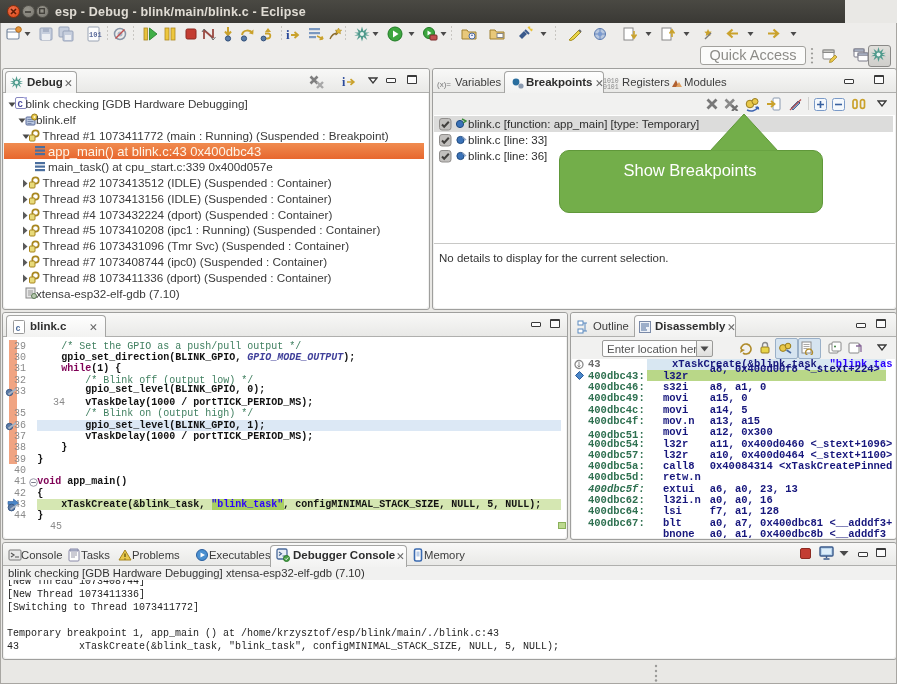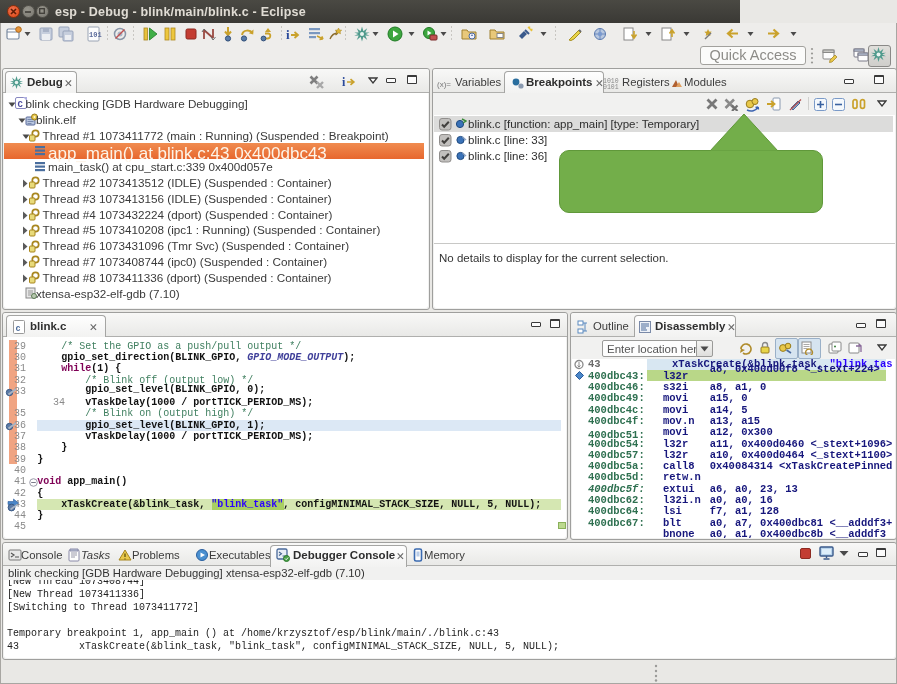--- a/index.html
+++ b/index.html
@@ -1,15 +1,15 @@
 <!DOCTYPE html>
 <html><head><meta charset="utf-8"><style>
 html,body{margin:0;padding:0;}
 body{width:897px;height:684px;position:relative;background:#e9e8e5;font-family:"Liberation Sans",sans-serif;overflow:hidden;}
-.titlebar{position:absolute;left:0;top:0;width:740px;height:23px;background:linear-gradient(#4a4943,#3a3935);}
+.titlebar{position:absolute;left:0;top:0;width:845px;height:23px;background:linear-gradient(#4a4943,#3a3935);}
 .tbtn{position:absolute;top:5px;width:11px;height:11px;border-radius:50%;}
 .title{position:absolute;left:55px;top:4.5px;color:#e0dcd4;font-size:12.5px;font-weight:bold;letter-spacing:0.2px;}
 .toolbar{position:absolute;left:0;top:23px;width:897px;height:22px;background:#eeedeb;}
 .quickrow{position:absolute;left:0;top:45px;width:897px;height:23px;background:#eeedeb;}
 .panel{position:absolute;background:#f1f1f0;border:1px solid #9f9f9d;border-radius:3px;}
 .tabbar{position:absolute;left:0;top:0;right:0;height:23px;background:linear-gradient(#f8f8f7,#e9e9e7);border-bottom:1px solid #afafad;border-radius:3px 3px 0 0;}
 .tab{position:absolute;top:0;height:22px;font-size:11.3px;color:#3c3c3c;white-space:nowrap;}
 .atab{position:absolute;top:2px;height:22px;background:linear-gradient(#fefefe,#f2f2f1);border:1px solid #a5a5a3;border-bottom:none;border-radius:4px 4px 0 0;box-sizing:border-box;}
 .tabx{color:#666;font-size:10.5px;}
 .content{position:absolute;background:#ffffff;}
@@ -265,21 +265,21 @@
         <circle cx="6.5" cy="4.5" r="3.2" fill="none" stroke="#a8861e" stroke-width="1.7"></circle>
         <rect x="0.5" y="6" width="5.5" height="6" rx="1" fill="#e8da7a" stroke="#a8861e"></rect>
       </svg>
       <div style="position:absolute;left:39.5px;top:59.5px;font-size:11.7px;color:#3a3a3a;white-space:pre;">Thread #1 1073411772 (main : Running) (Suspended : Breakpoint)</div>
       <div style="position:absolute;left:1px;top:74.4px;width:420px;height:16px;background:linear-gradient(#f08c50,#e7672e);"></div>
       <svg style="left:31.5px;top:75.80000000000001px;" width="11" height="11" viewBox="0 0 11 11">
         <rect x="0" y="1" width="10" height="2.2" fill="#4a6e9e"></rect>
         <rect x="0" y="4.5" width="10" height="2.2" fill="#4a6e9e"></rect>
         <rect x="0" y="8" width="10" height="2.2" fill="#4a6e9e"></rect>
       </svg>
-      <div style="position:absolute;left:45.0px;top:75.3px;font-size:17px;color:#fdf4e8;white-space:pre;">app_main() at blink.c:43 0x400dbc43</div>
+      <div style="position:absolute;left:45.0px;top:75.3px;font-size:13px;color:#fdf4e8;white-space:pre;">app_main() at blink.c:43 0x400dbc43</div>
       <svg style="left:31.5px;top:91.60000000000001px;" width="11" height="11" viewBox="0 0 11 11">
         <rect x="0" y="1" width="10" height="2.2" fill="#4a6e9e"></rect>
         <rect x="0" y="4.5" width="10" height="2.2" fill="#4a6e9e"></rect>
         <rect x="0" y="8" width="10" height="2.2" fill="#4a6e9e"></rect>
       </svg>
       <div style="position:absolute;left:45.0px;top:91.1px;font-size:11.7px;color:#3a3a3a;white-space:pre;">main_task() at cpu_start.c:339 0x400d057e</div>
       <svg style="left:19px;top:109.9px;" width="6" height="9" viewBox="0 0 6 9">
         <path d="M1 0.5 L5.5 4.5 L1 8.5 Z" fill="#5a5a5a"></path>
       </svg>
       <svg style="left:26px;top:107.4px;" width="11" height="13" viewBox="0 0 11 13">
@@ -438,20 +438,21 @@
       </svg>
       <div style="position:absolute;left:34px;top:33.5px;font-size:11.5px;color:#2e2e2e;">blink.c [line: 36]</div>
     </div>
     <div style="position:absolute;left:1px;top:174px;width:461px;height:1px;background:#c8c8c6;"></div>
     <div style="position:absolute;left:6px;top:183px;font-size:11.5px;color:#333;">No details to display for the current selection.</div>
     <div style="position:absolute;left:126px;top:81px;width:262px;height:61px;background:#73ae4a;border:1px solid #60983a;border-radius:10px;"></div>
 <svg style="left:273px;top:45px;" width="76" height="37" viewBox="0 0 76 37">
       <path d="M38 0 L72 37 L4 37 Z" fill="#73ae4a" stroke="#60983a" stroke-width="1"></path>
       <path d="M38 2 L70 36 L6 36 Z" fill="#73ae4a"></path>
     </svg>
+<div style="position:absolute;left:126px;top:92px;width:262px;text-align:center;font-size:16.5px;color:#fff;">Show Breakpoints</div>
   </div>
 <div class="panel" style="left:2px;top:312px;width:564px;height:226px;">
     <div class="tabbar"></div>
     <div class="atab" style="left:3px;width:100px;"></div>
     <svg style="left:10px;top:7px;" width="13" height="14" viewBox="0 0 13 14">
       <rect x="0.5" y="0.5" width="11" height="13" rx="1" fill="#fff" stroke="#9a9a9a"></rect>
       <text x="2.5" y="10.5" font-size="8.5" font-weight="bold" fill="#4a6a9a" font-family="Liberation Mono">c</text>
     </svg>
     <div style="position:absolute;left:27px;top:7px;font-size:11.5px;font-weight:bold;color:#2e2e2e;">blink.c</div>
     <div style="position:absolute;left:86px;top:8px;" class="tabx">✕</div>
@@ -488,21 +489,21 @@
       <div class="ln" style="top:139.25px;">41</div>
       <div class="cl" style="top:139.25px;"><span class="kw">void</span> app_main()</div>
       <div class="ln" style="top:150.55px;">42</div>
       <div class="cl" style="top:150.55px;">{</div>
       <div style="position:absolute;left:32.5px;top:161.60px;width:524px;height:11.3px;background:#d5e7b2;"></div>
       <div style="position:absolute;left:207.8px;top:161.60px;width:72.3px;height:11.3px;background:#a9cf63;"></div>
       <div class="ln" style="top:161.85px;">43</div>
       <div class="cl" style="top:161.85px;">    xTaskCreate(&amp;blink_task, <span class="st">"blink_task"</span>, configMINIMAL_STACK_SIZE, NULL, 5, NULL);</div>
       <div class="ln" style="top:173.15px;">44</div>
       <div class="cl" style="top:173.15px;">}</div>
-      <div class="ln" style="top:184.45px;">45</div>
+      <div class="ln" style="top:184.45px;padding-left:36px;">45</div>
       <div class="cl" style="top:184.45px;"></div>
       <svg style="left:24.5px;top:140.65000000000003px;" width="9" height="9" viewBox="0 0 9 9">
         <circle cx="4.5" cy="4.5" r="3.8" fill="#fdfdfd" stroke="#9a9aa8"></circle>
         <path d="M2.2 4.5 L6.8 4.5" stroke="#7a7a8a" stroke-width="1"></path>
       </svg>
       <svg style="left:1px;top:49.25px;" width="13" height="11" viewBox="0 0 13 11">
         <circle cx="4.5" cy="6.5" r="3.2" fill="#5c7ba6" stroke="#3a5a86"></circle>
         <path d="M3.5 8.5 L11 3" stroke="#a8b4c4" stroke-width="2"></path>
       </svg>
       <svg style="left:1px;top:83.15px;" width="13" height="11" viewBox="0 0 13 11">
@@ -648,21 +649,21 @@
     <svg style="left:5px;top:5px;" width="14" height="14" viewBox="0 0 14 14">
       <rect x="1" y="2" width="12" height="10" rx="1" fill="#e8e8e8" stroke="#7a7a7a"></rect>
       <path d="M3 5 l3 2 -3 2 M7 9 h4" stroke="#555" stroke-width="1.2" fill="none"></path>
     </svg>
     <div class="tab" style="left:18px;top:6px;">Console</div>
     <svg style="left:64px;top:5px;" width="14" height="14" viewBox="0 0 14 14">
       <rect x="2" y="2" width="10" height="11" rx="1" fill="#fdfdfd" stroke="#8a8aa8"></rect>
       <path d="M4 5 h6 M4 7 h6 M4 9 h4" stroke="#99a" stroke-width="1"></path>
       <path d="M3 1 h8 v2 h-8 z" fill="#b8c4d8" stroke="#8a8aa8"></path>
     </svg>
-    <div class="tab" style="left:78px;top:6px;font-style:italic;">Tasks</div>
+    <div class="tab" style="left:78px;top:6px;">Tasks</div>
     <svg style="left:115px;top:5px;" width="14" height="14" viewBox="0 0 14 14">
       <path d="M7 2 L13 12 L1 12 Z" fill="#e8c84a" stroke="#a8861e"></path>
       <path d="M7 5.5 L7 9 M7 10.5 L7 11.5" stroke="#6a5a10" stroke-width="1.4"></path>
     </svg>
     <div class="tab" style="left:129px;top:6px;">Problems</div>
     <svg style="left:192px;top:5px;" width="14" height="14" viewBox="0 0 14 14">
       <circle cx="7" cy="7" r="5.5" fill="#4a90d0" stroke="#2a60a0"></circle>
       <path d="M5.5 4.5 L10 7 L5.5 9.5 Z" fill="#fff"></path>
     </svg>
     <div class="tab" style="left:206px;top:6px;">Executables</div>

